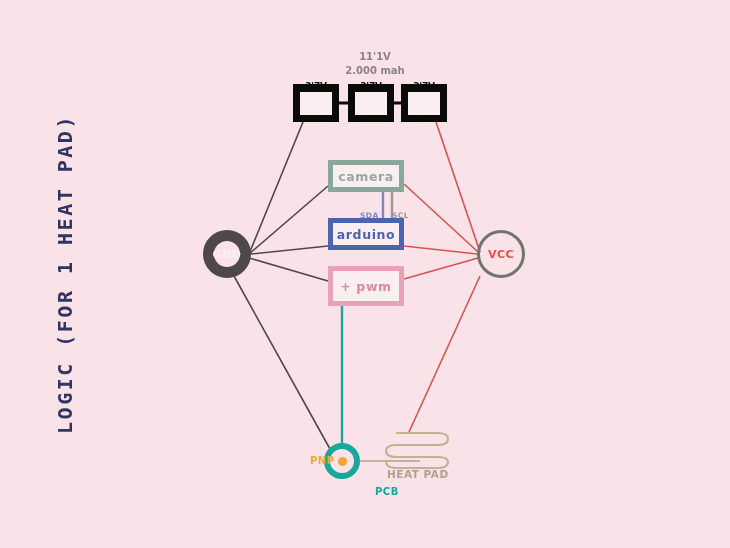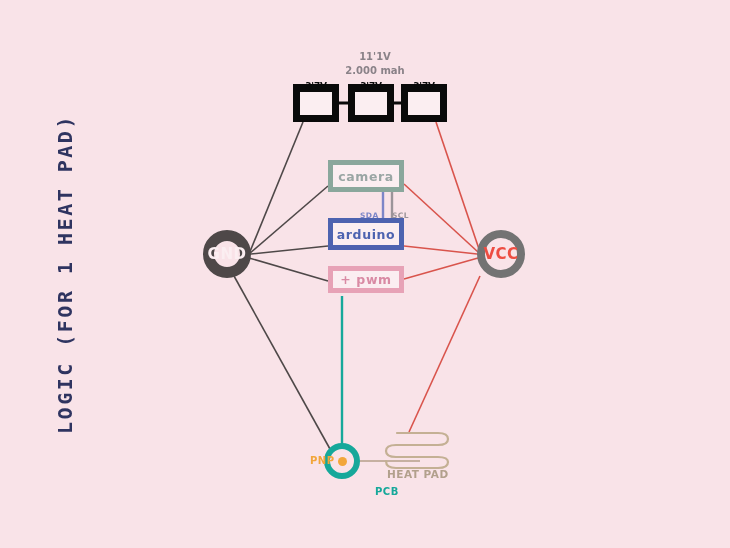--- a/index.html
+++ b/index.html
@@ -127,21 +127,21 @@
     left: 328px; top: 160px; width: 76px; height: 32px;
     border: 5px solid #8aa79c;
   }
   #mod-camera .inner { color: #9aa6a4; }
   #mod-arduino {
     left: 328px; top: 218px; width: 76px; height: 32px;
     border: 5px solid #4d63b0;
   }
   #mod-arduino .inner { color: #4d63b0; }
   #mod-pwm {
-    left: 328px; top: 266px; width: 76px; height: 27px;
+    left: 328px; top: 266px; width: 76px; height: 40px;
     border: 5px solid #e7a2b6;
   }
   #mod-pwm .inner { color: #d98aa4; }
 
   
   .bus-label {
     position: absolute;
     font-size: 7.5px;
     font-weight: bold;
     letter-spacing: 0.4px;
@@ -150,32 +150,32 @@
   #label-scl { left: 392px; top: 211px; color: #9b9499; }
 
   
   .node {
     position: absolute;
     border-radius: 50%;
     box-sizing: border-box;
     display: flex;
     align-items: center;
     justify-content: center;
-    font-size: 15px;
+    font-size: 11px;
     font-weight: bold;
     letter-spacing: 0.5px;
   }
   #node-gnd {
     left: 203px; top: 230px; width: 48px; height: 48px;
     border: 11px solid #4e4848;
     color: #fbeef1;
   }
   #node-vcc {
     left: 477px; top: 230px; width: 48px; height: 48px;
-    border: 8px solid #737373;
+    border: 3px solid #737373;
     color: #ee4d42;
   }
 
   
   #node-pcb {
     position: absolute;
     left: 324px; top: 443px;
     width: 36px; height: 36px;
     border-radius: 50%;
     box-sizing: border-box;

